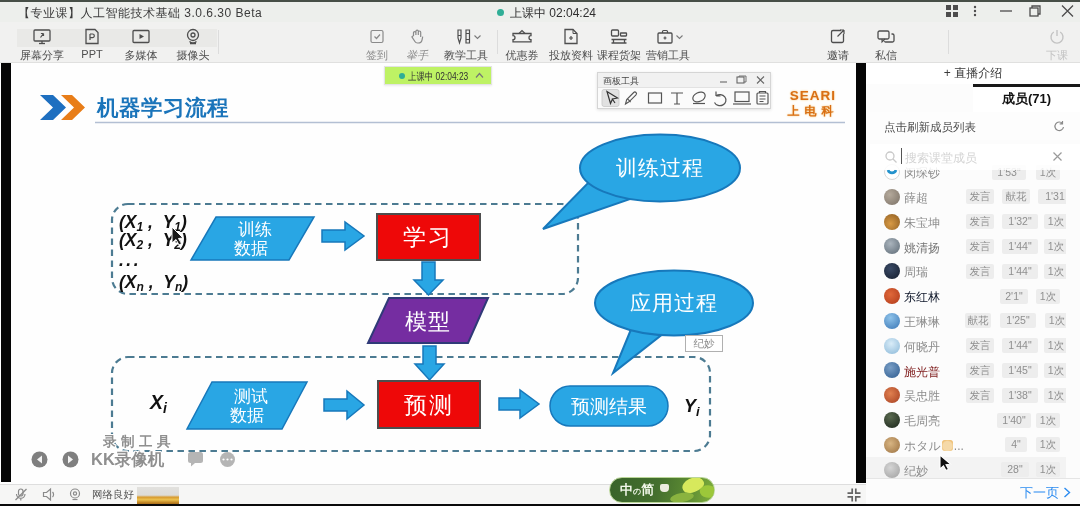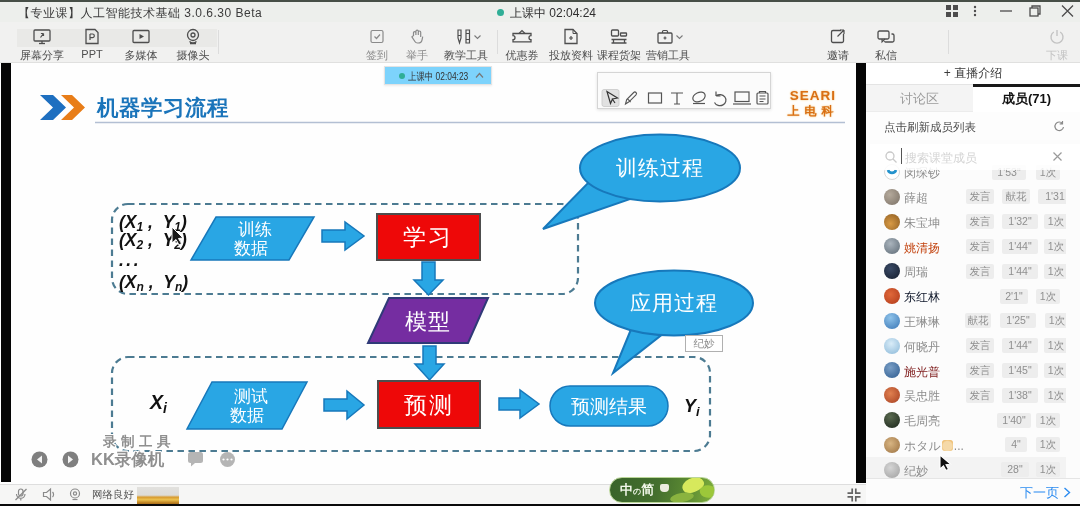--- a/index.html
+++ b/index.html
@@ -91,21 +91,21 @@
         <rect x="3" y="3.5" width="12" height="12" rx="1.5"></rect>
         <path d="M6.5 9.5 l2 2 3.5 -4"></path>
       </svg>
       <span class="lb" style="color:#8a8a8a;">签到</span>
     </div>
     <div class="tb" style="left:403px;width:28px;">
       <svg class="ic" width="18" height="19" viewBox="0 0 18 19" fill="none" stroke="#8a8a8a" stroke-width="1.2">
         <path d="M5.5 9 V5.8 a1.2 1.2 0 0 1 2.4 0 M7.9 8 V4.4 a1.2 1.2 0 0 1 2.4 0 M10.3 8 V5.2 a1.2 1.2 0 0 1 2.4 0 V10"></path>
         <path d="M5.5 8.6 l-1.6 1.3 3 4.6 a3 3 0 0 0 2.6 1.5 h0.6 a4 4 0 0 0 4-3.4 l0.6 -3"></path>
       </svg>
-      <span class="lb" style="color:#8a8a8a;">举手</span>
+      <span class="lb" style="color:#8a8a8a;font-style:italic;">举手</span>
     </div>
     <div class="tb" style="left:440px;width:52px;">
       <svg class="ic" width="30" height="19" viewBox="0 0 30 19" fill="none" stroke="#4e4e4e" stroke-width="1.2">
         <path d="M7 3 h3 v8 l-1.5 5 -1.5 -5 z M7 8.5 h3"></path>
         <path d="M15 3 h3.5 v13 h-3.5 z M15 6.5 h3.5 M15 12.5 h3.5"></path>
         <path d="M23.5 8.5 l3 3 3 -3" stroke="#7a7a7a" stroke-width="1.1"></path>
       </svg>
       <span class="lb">教学工具</span>
     </div>
     <div class="tbsep" style="left:497px;"></div>
@@ -244,29 +244,38 @@
   </svg>
 
   <div class="abs" style="left:769px;top:25px;width:66px;text-align:center;color:#d96f15;">
     <div style="font-size:13.5px;font-weight:bold;letter-spacing:1px;text-shadow:0 0 2px #f5c06a;">SEARI</div>
     <div style="font-size:12px;font-weight:bold;letter-spacing:5px;margin-top:0px;font-family:'Liberation Serif',serif;text-shadow:0 0 2px #f5c06a;">上电科</div>
   </div>
 
   <div class="abs" style="left:674px;top:272px;width:36px;height:15px;background:#fff;border:1px solid #b0b0b0;font-size:10.5px;color:#8a8a8a;text-align:center;line-height:15px;">纪妙</div>
   </div>
 
-  <div class="abs" style="left:384px;top:66px;width:106px;height:17px;background:#7dd3fc;border:1px solid #e3e3e3;box-shadow:0 1px 2px rgba(0,0,0,0.08);">
+  <div class="abs" style="left:384px;top:66px;width:106px;height:17px;background:#bef264;border:1px solid #e3e3e3;box-shadow:0 1px 2px rgba(0,0,0,0.08);">
     <span style="position:absolute;left:14px;top:5.5px;width:6px;height:6px;border-radius:50%;background:#2fae96;"></span>
     <span style="position:absolute;left:23px;top:2.5px;font-size:10.5px;color:#333;transform:scaleX(0.8);transform-origin:0 0;white-space:nowrap;">上课中 02:04:23</span>
     <svg style="position:absolute;right:7px;top:5px;" width="9" height="7" viewBox="0 0 9 7">
       <path d="M1 5.5 L4.5 1.5 L8 5.5" stroke="#777" stroke-width="1.2" fill="none"></path>
     </svg>
   </div>
 
   <div class="abs" style="left:597px;top:72px;width:174px;height:37px;background:#fbfbfb;border:1px solid #d5d5d5;box-shadow:0 1px 3px rgba(0,0,0,0.12);box-sizing:border-box;">
+    <div style="position:absolute;left:0;top:0;width:100%;height:15px;background:#f1f1f1;border-bottom:1px solid #e2e2e2;box-sizing:border-box;">
+      <span style="position:absolute;left:5px;top:1.5px;font-size:9px;color:#444;">画板工具</span>
+      <svg style="position:absolute;right:4px;top:2px;" width="48" height="10" viewBox="0 0 48 10" stroke="#666" fill="none" stroke-width="1.1">
+        <line x1="2" y1="7" x2="9" y2="7"></line>
+        <rect x="19" y="2" width="7" height="6"></rect>
+        <path d="M21 2 v-1 h7 v6 h-2" stroke-width="0.9"></path>
+        <path d="M39 1.5 l7 7 M46 1.5 l-7 7"></path>
+      </svg>
+    </div>
     <svg style="position:absolute;left:0;top:15px;" width="172" height="20" viewBox="0 0 172 20" fill="none" stroke="#555" stroke-width="1.2">
       <rect x="4" y="1.5" width="17" height="17" rx="2" fill="#e1e1e1" stroke="#c8c8c8" stroke-width="0.8"></rect>
       <path d="M9 3.5 l3.5 12 2 -4.5 5 -1 z M14 10.5 l3 4.5" fill="none" stroke="#333"></path>
       <path d="M27.5 16 l1.2 -4.5 7 -7 a1.1 1.1 0 0 1 2.3 2.3 l-7 7 z M29.5 10.8 l3.2 3.2" stroke-width="1.1"></path>
       <rect x="50.5" y="5" width="13" height="10"></rect>
       <path d="M73 5 h12 M79 5 v11 M76 16 h6"></path>
       <ellipse cx="101" cy="9" rx="6.5" ry="4.5" transform="rotate(-25 101 9)"></ellipse>
       <path d="M95 15.5 h12"></path>
       <path d="M118 8 a6 5.5 0 1 1 -1.5 6.5 M118 8 v-4.5 M118 8 h4.5"></path>
       <rect x="137" y="4" width="14" height="9.5"></rect>
@@ -274,21 +283,20 @@
       <rect x="159" y="5" width="11" height="11" rx="1"></rect>
       <path d="M161.5 5 v-1.5 h6 v1.5 M161.5 8 h6 M161.5 11 h6 M161.5 13.5 h4"></path>
     </svg>
   </div>
   <div id="strip-l" class="abs"></div>
   <div id="strip-r" class="abs"></div>
   <div id="sidebar" class="abs">
 
     <div style="position:absolute;left:0;top:0;width:214px;height:21px;background:#fff;font-size:12px;color:#3a3a3a;text-align:center;line-height:21px;">+ 直播介绍</div>
 
-    <div style="position:absolute;left:0;top:21px;width:107px;height:28px;background:#f4f4f4;border-top:1px solid #e4e4e4;border-bottom:1px solid #ececec;box-sizing:border-box;font-size:13px;color:#9a9a9a;text-align:center;line-height:27px;">讨论区</div>
     <div style="position:absolute;left:107px;top:21px;width:107px;height:28px;background:#fff;border-top:3px solid #181818;box-sizing:border-box;font-size:13px;font-weight:bold;color:#111;text-align:center;line-height:24px;">成员(71)</div>
 
     <div style="position:absolute;left:0;top:49px;width:214px;height:28px;background:#fdfdfd;">
       <span style="position:absolute;left:18px;top:8px;font-size:11.5px;color:#4a4a4a;">点击刷新成员列表</span>
       <svg style="position:absolute;right:15px;top:8px;" width="12" height="12" viewBox="0 0 12 12" fill="none" stroke="#8a8a8a" stroke-width="1.2">
         <path d="M9.5 3.5 a4.3 4.3 0 1 0 1 3.5 M9.5 1 v2.8 h-2.8"></path>
       </svg>
     </div>
     <div id="members">
 <div style="position:absolute;left:0;top:96.6px;width:214px;height:24.8px;padding-left:36px;">
@@ -313,21 +321,21 @@
 <span style="position:absolute;left:18px;top:4.4px;width:16px;height:16px;border-radius:50%;background:radial-gradient(circle at 40% 60%, #d89a45, #8a5a20);box-sizing:border-box;overflow:hidden;">
 </span>
 <span style="position:absolute;left:38px;top:5.5px;font-size:12px;color:#8c8c8c;white-space:nowrap;">朱宝坤</span>
 <span style="position:absolute;left:100px;top:5px;width:28px;height:15px;background:#ededed;border-radius:2px;font-size:10.5px;color:#8f8f8f;text-align:center;line-height:15.5px;overflow:hidden;white-space:nowrap;">发言</span>
 <span style="position:absolute;left:136px;top:5px;width:36px;height:15px;background:#ededed;border-radius:2px;font-size:10.5px;color:#8f8f8f;text-align:center;line-height:15.5px;overflow:hidden;white-space:nowrap;">1'32"</span>
 <span style="position:absolute;left:178px;top:5px;width:24px;height:15px;background:#ededed;border-radius:2px;font-size:10.5px;color:#8f8f8f;text-align:center;line-height:15.5px;overflow:hidden;white-space:nowrap;">1次</span>
 </div>
 <div style="position:absolute;left:0;top:171.0px;width:214px;height:24.8px;">
 <span style="position:absolute;left:18px;top:4.4px;width:16px;height:16px;border-radius:50%;background:radial-gradient(circle at 40% 35%, #aab4bd, #5d6a75);box-sizing:border-box;overflow:hidden;">
 </span>
-<span style="position:absolute;left:38px;top:5.5px;font-size:12px;color:#c2410c;white-space:nowrap;">姚清扬</span>
+<span style="position:absolute;left:38px;top:5.5px;font-size:12px;color:#737373;white-space:nowrap;">姚清扬</span>
 <span style="position:absolute;left:100px;top:5px;width:28px;height:15px;background:#ededed;border-radius:2px;font-size:10.5px;color:#8f8f8f;text-align:center;line-height:15.5px;overflow:hidden;white-space:nowrap;">发言</span>
 <span style="position:absolute;left:136px;top:5px;width:36px;height:15px;background:#ededed;border-radius:2px;font-size:10.5px;color:#8f8f8f;text-align:center;line-height:15.5px;overflow:hidden;white-space:nowrap;">1'44"</span>
 <span style="position:absolute;left:178px;top:5px;width:24px;height:15px;background:#ededed;border-radius:2px;font-size:10.5px;color:#8f8f8f;text-align:center;line-height:15.5px;overflow:hidden;white-space:nowrap;">1次</span>
 </div>
 <div style="position:absolute;left:0;top:195.8px;width:214px;height:24.8px;">
 <span style="position:absolute;left:18px;top:4.4px;width:16px;height:16px;border-radius:50%;background:radial-gradient(circle at 40% 35%, #3a4a66, #141c2c);box-sizing:border-box;overflow:hidden;">
 </span>
 <span style="position:absolute;left:38px;top:5.5px;font-size:12px;color:#8c8c8c;white-space:nowrap;">周瑞</span>
 <span style="position:absolute;left:100px;top:5px;width:28px;height:15px;background:#ededed;border-radius:2px;font-size:10.5px;color:#8f8f8f;text-align:center;line-height:15.5px;overflow:hidden;white-space:nowrap;">发言</span>
 <span style="position:absolute;left:136px;top:5px;width:36px;height:15px;background:#ededed;border-radius:2px;font-size:10.5px;color:#8f8f8f;text-align:center;line-height:15.5px;overflow:hidden;white-space:nowrap;">1'44"</span>

